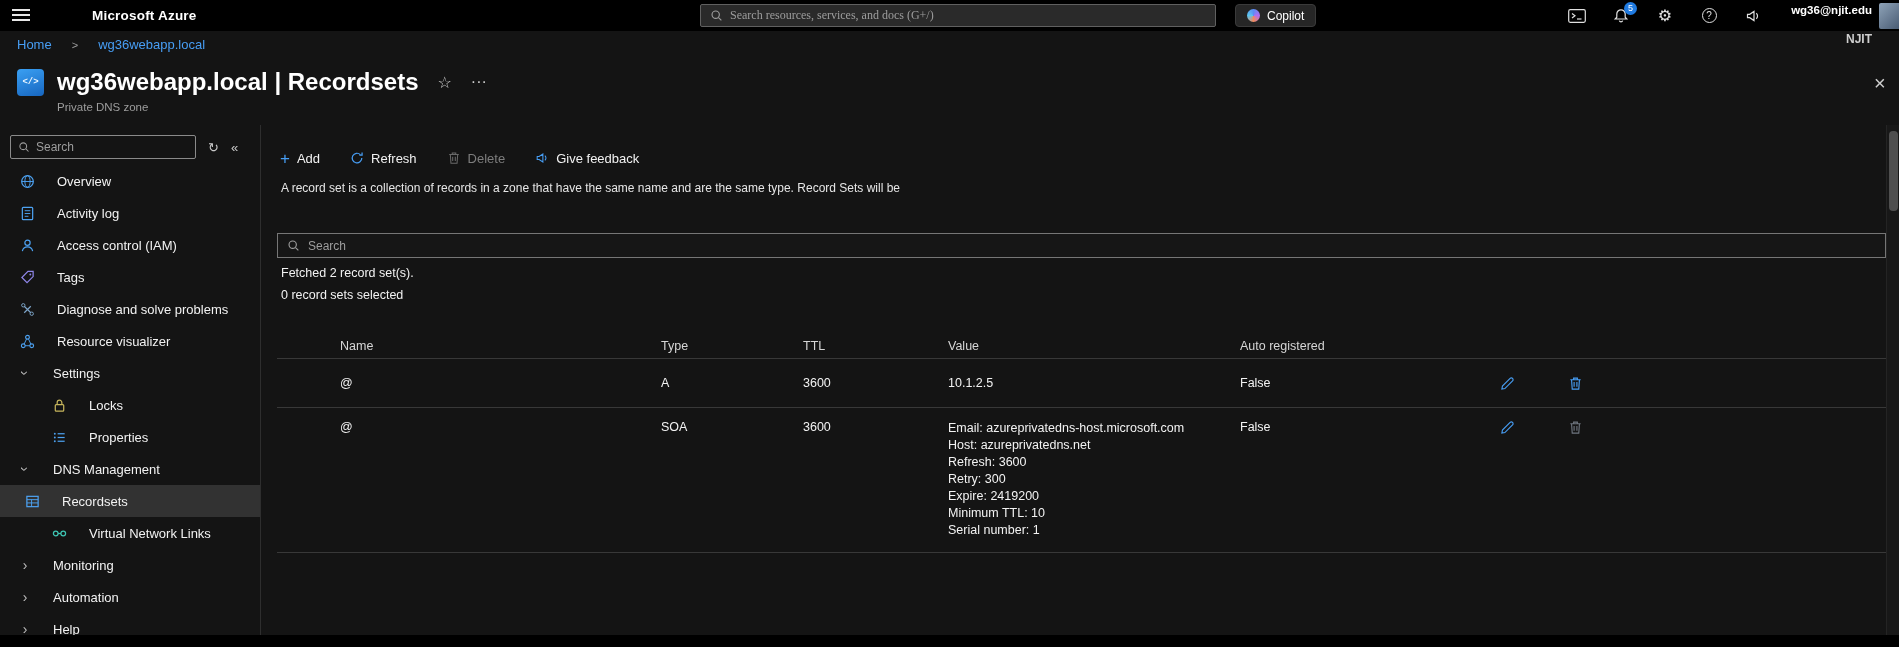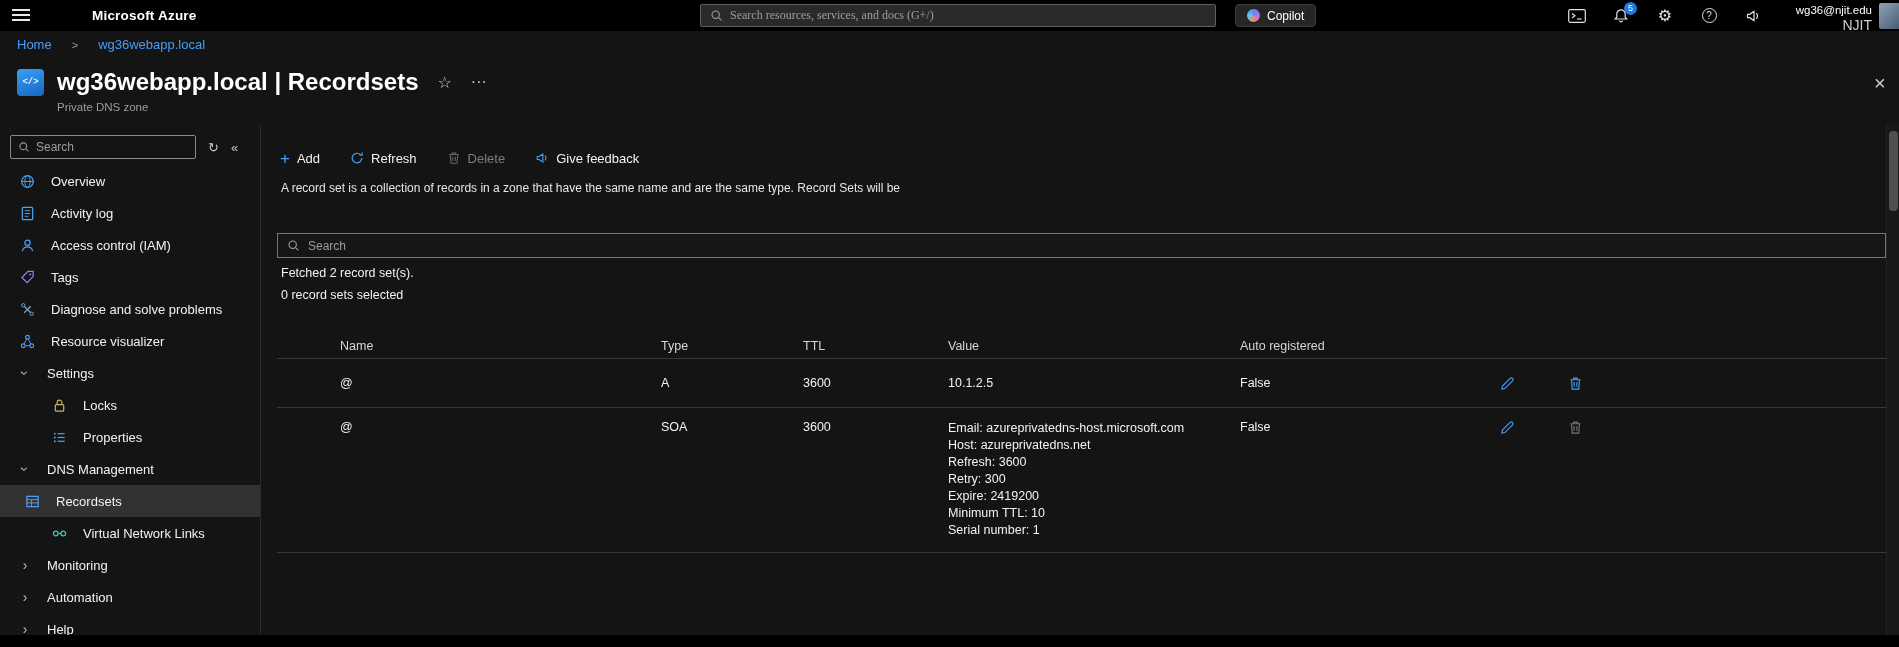--- a/index.html
+++ b/index.html
@@ -23,23 +23,23 @@
   .copilot-logo { width:13px; height:13px; border-radius:50%;
     background:conic-gradient(#5b8df5,#b06ef0,#ef8a5d,#5bc6f0,#5b8df5); }
   .copilot span { font-size:12px; color:#fff; }
   .tb-icons { position:absolute; left:1568px; top:0; height:31px; display:flex; align-items:center; gap:26px; }
   .tbi { width:18px; height:18px; display:flex; align-items:center; justify-content:center; color:#e0e0e0;
     cursor:pointer; position:relative; font-size:16px; }
   .tbi .badge { position:absolute; top:-5px; right:-7px; background:#1f7ae0; color:#fff; border-radius:8px;
     font-size:9px; min-width:13px; height:13px; line-height:13px; text-align:center; padding:0 2px; }
   .help-circle { width:15px; height:15px; border:1.3px solid #e0e0e0; border-radius:50%; font-size:10px;
     display:flex; align-items:center; justify-content:center; }
-  .account { position:absolute; left:1760px; top:4px; width:112px; text-align:right; cursor:pointer; }
+  .account { position:absolute; left:1760px; top:4px; width:112px; text-align:right; cursor:pointer;font-weight:bold; }
   .account .email { font-size:11.5px; color:#fff; }
-  .account .tenant { font-size:14px; color:#cfcfcf; margin-top:1px; }
+  .account .tenant { font-size:12px; color:#cfcfcf; margin-top:16px; }
   .avatar { position:absolute; left:1879px; top:3px; width:26px; height:26px; border-radius:2px;
     background:linear-gradient(135deg,#8fa3b8,#41536b); cursor:pointer; }
 
   
   .breadcrumb { position:absolute; left:17px; top:37px; display:flex; align-items:center; gap:20px; font-size:13px; }
   .bc-link { color:#479ef5; cursor:pointer; }
   .bc-sep { color:#9d9d9d; font-size:11px; }
 
   
   .blade-header { position:absolute; left:17px; top:68px; display:flex; align-items:center; gap:13px; }
@@ -53,21 +53,21 @@
 
   
   .sidebar { position:absolute; left:0; top:125px; width:260px; bottom:12px; }
   .sb-search-row { position:absolute; left:10px; top:10px; display:flex; align-items:center; gap:12px; }
   .sb-search { width:186px; height:24px; border:1px solid #8a8a8a; border-radius:2px; background:#141414;
     display:flex; align-items:center; padding:0 7px; gap:6px; }
   .sb-search input { flex:1; min-width:0; background:transparent; border:none; outline:none; color:#e8e8e8;
     font-size:12px; font-family:"Liberation Sans", sans-serif; }
   .sb-ctl { color:#c8c8c8; font-size:13px; cursor:pointer; }
   .sb-items { position:absolute; left:0; right:0; top:40px; }
-  .sb-item { display:flex; align-items:center; height:32px; padding-left:19px; gap:16px; font-size:13px;
+  .sb-item { display:flex; align-items:center; height:32px; padding-left:19px; gap:22px; font-size:13px;
     color:#f2f2f2; cursor:pointer; }
   .sb-item.indent { padding-left:51px; }
   .sb-item.selected { background:#323232;padding-left:24px; }
   .ico { width:16px; height:16px; flex:none; display:flex; align-items:center; justify-content:center; }
   .chev { display:inline-block; width:12px; flex:none; color:#bebebe; font-size:14px; line-height:1; text-align:center; }
   .chev.down { transform:rotate(90deg); }
   .c-blue { color:#4da2f2; } .c-purple { color:#8f86e8; } .c-steel { color:#7da4c8; }
   .c-gold { color:#c7b65c; } .c-teal { color:#3ec6b4; }
   .v-divider { position:absolute; left:260px; top:125px; bottom:12px; width:1px; background:#2e2e2e; }
 

